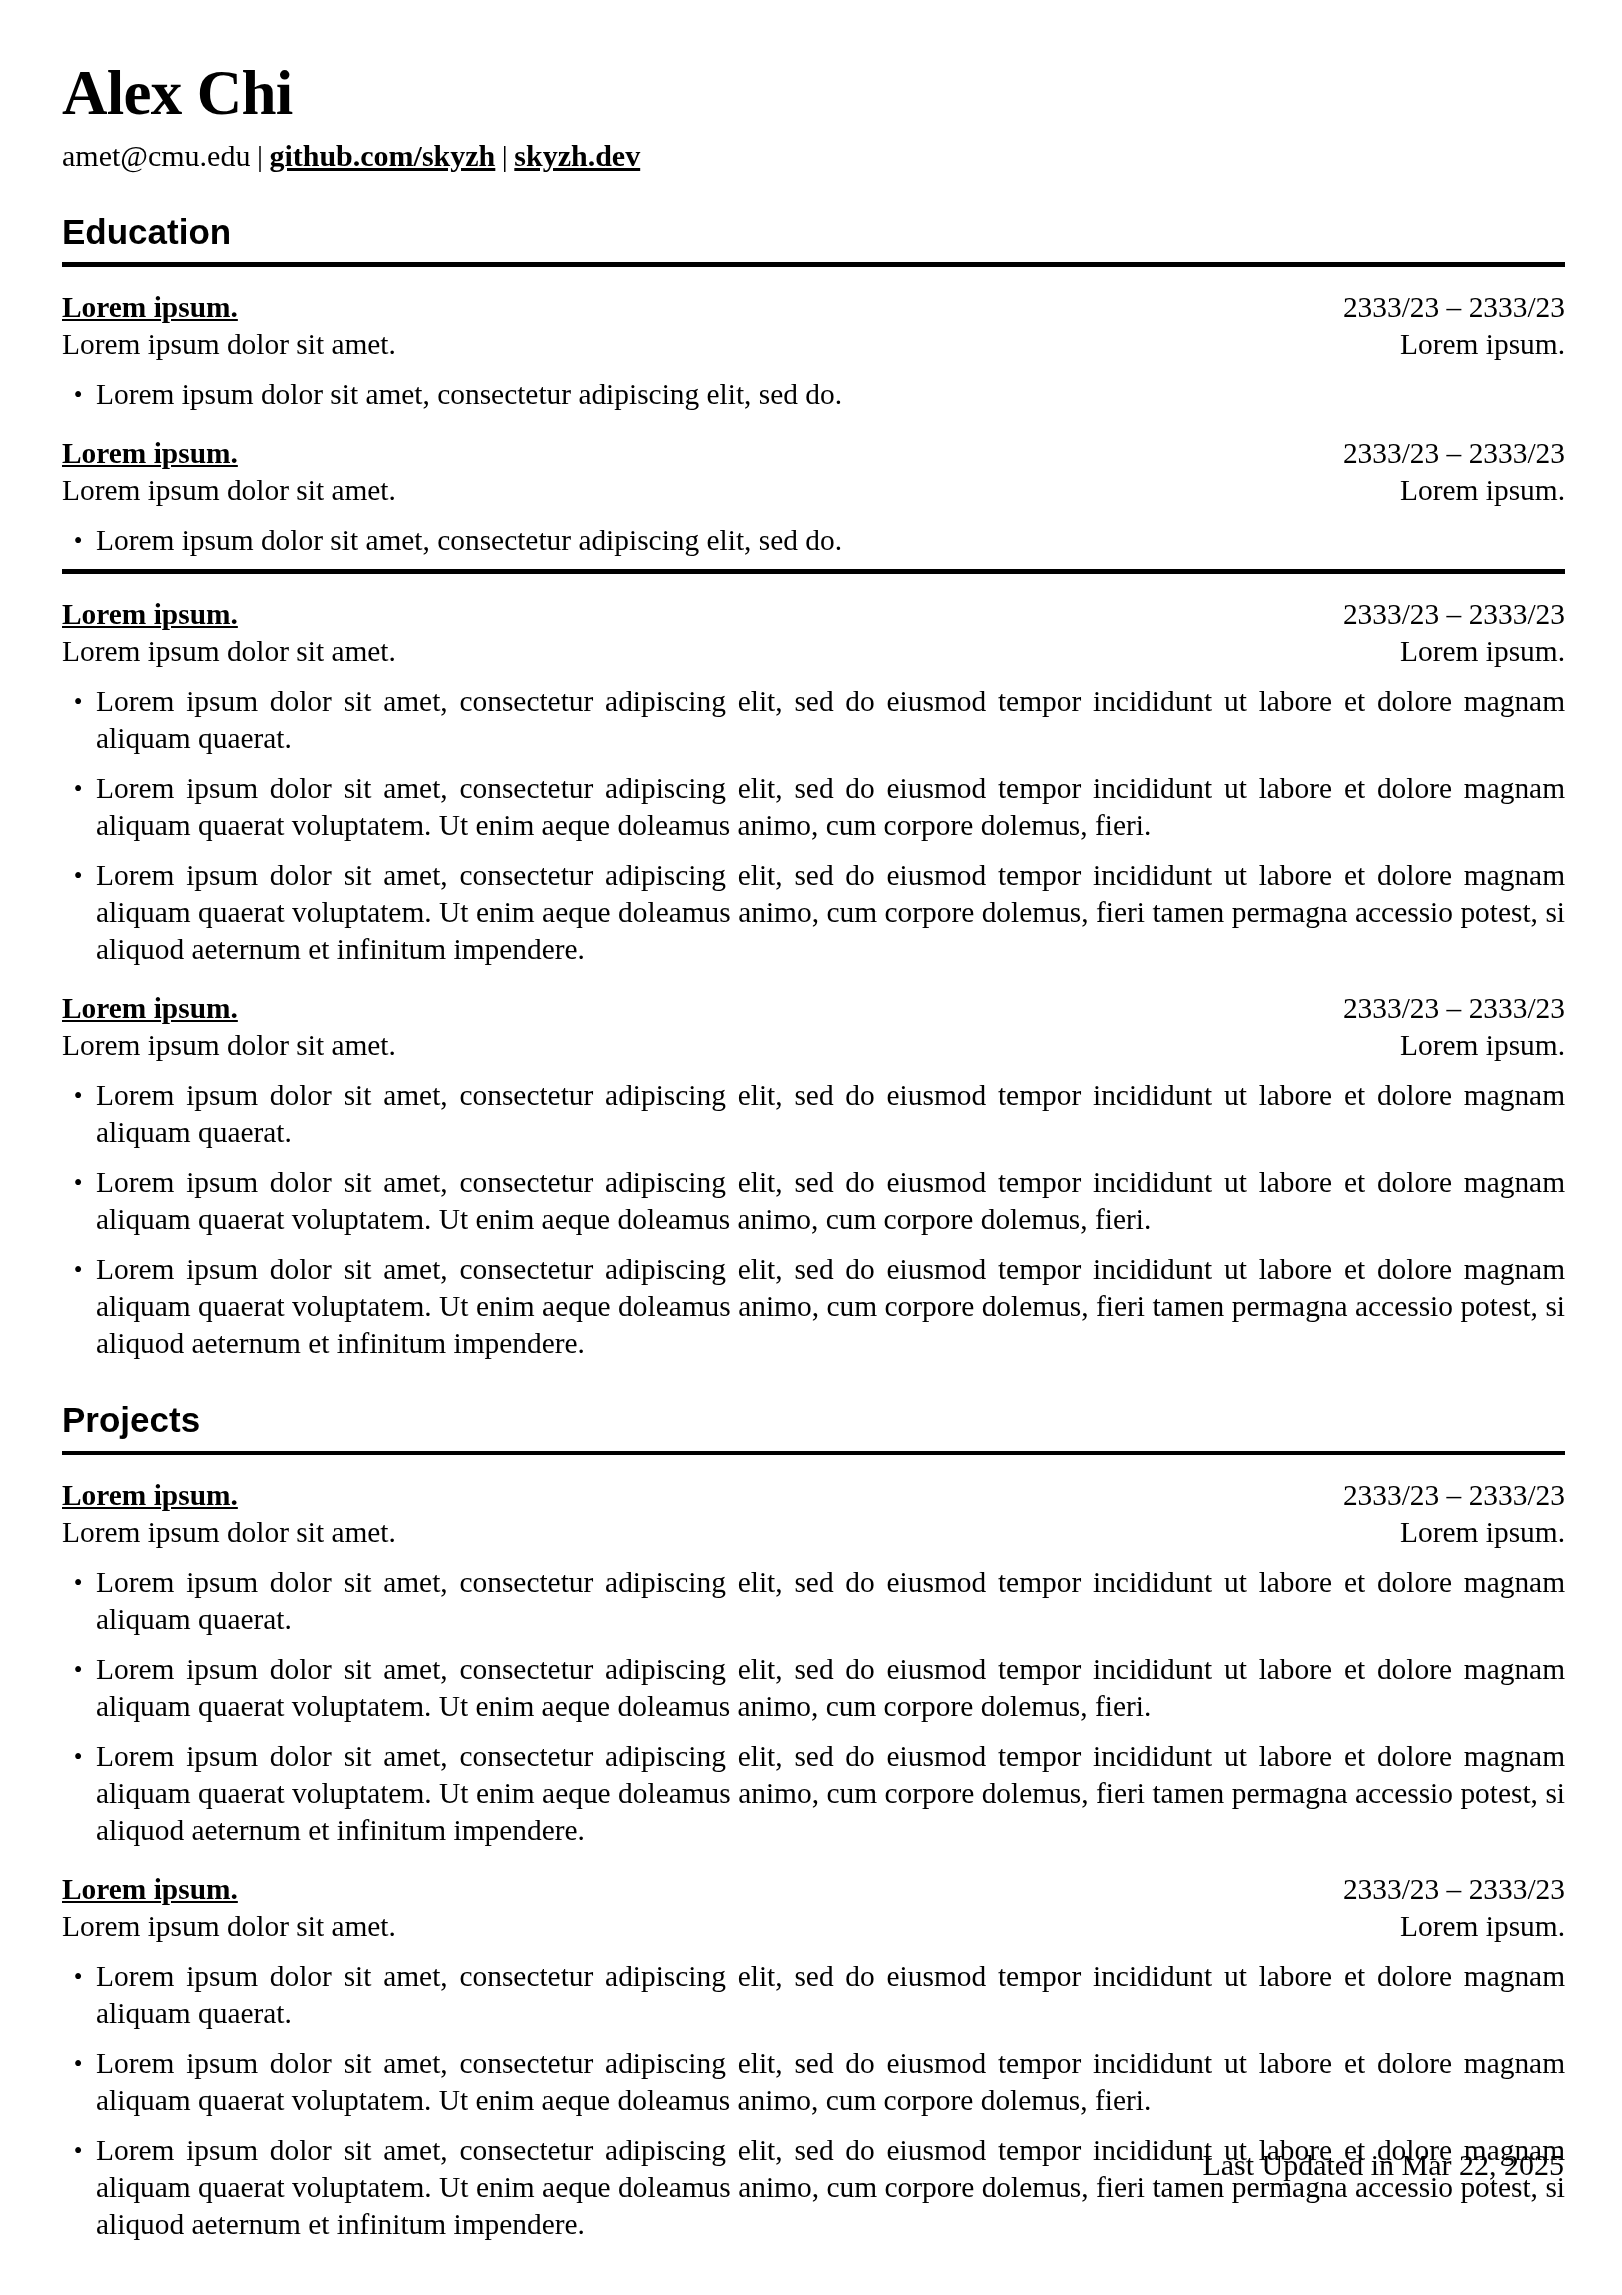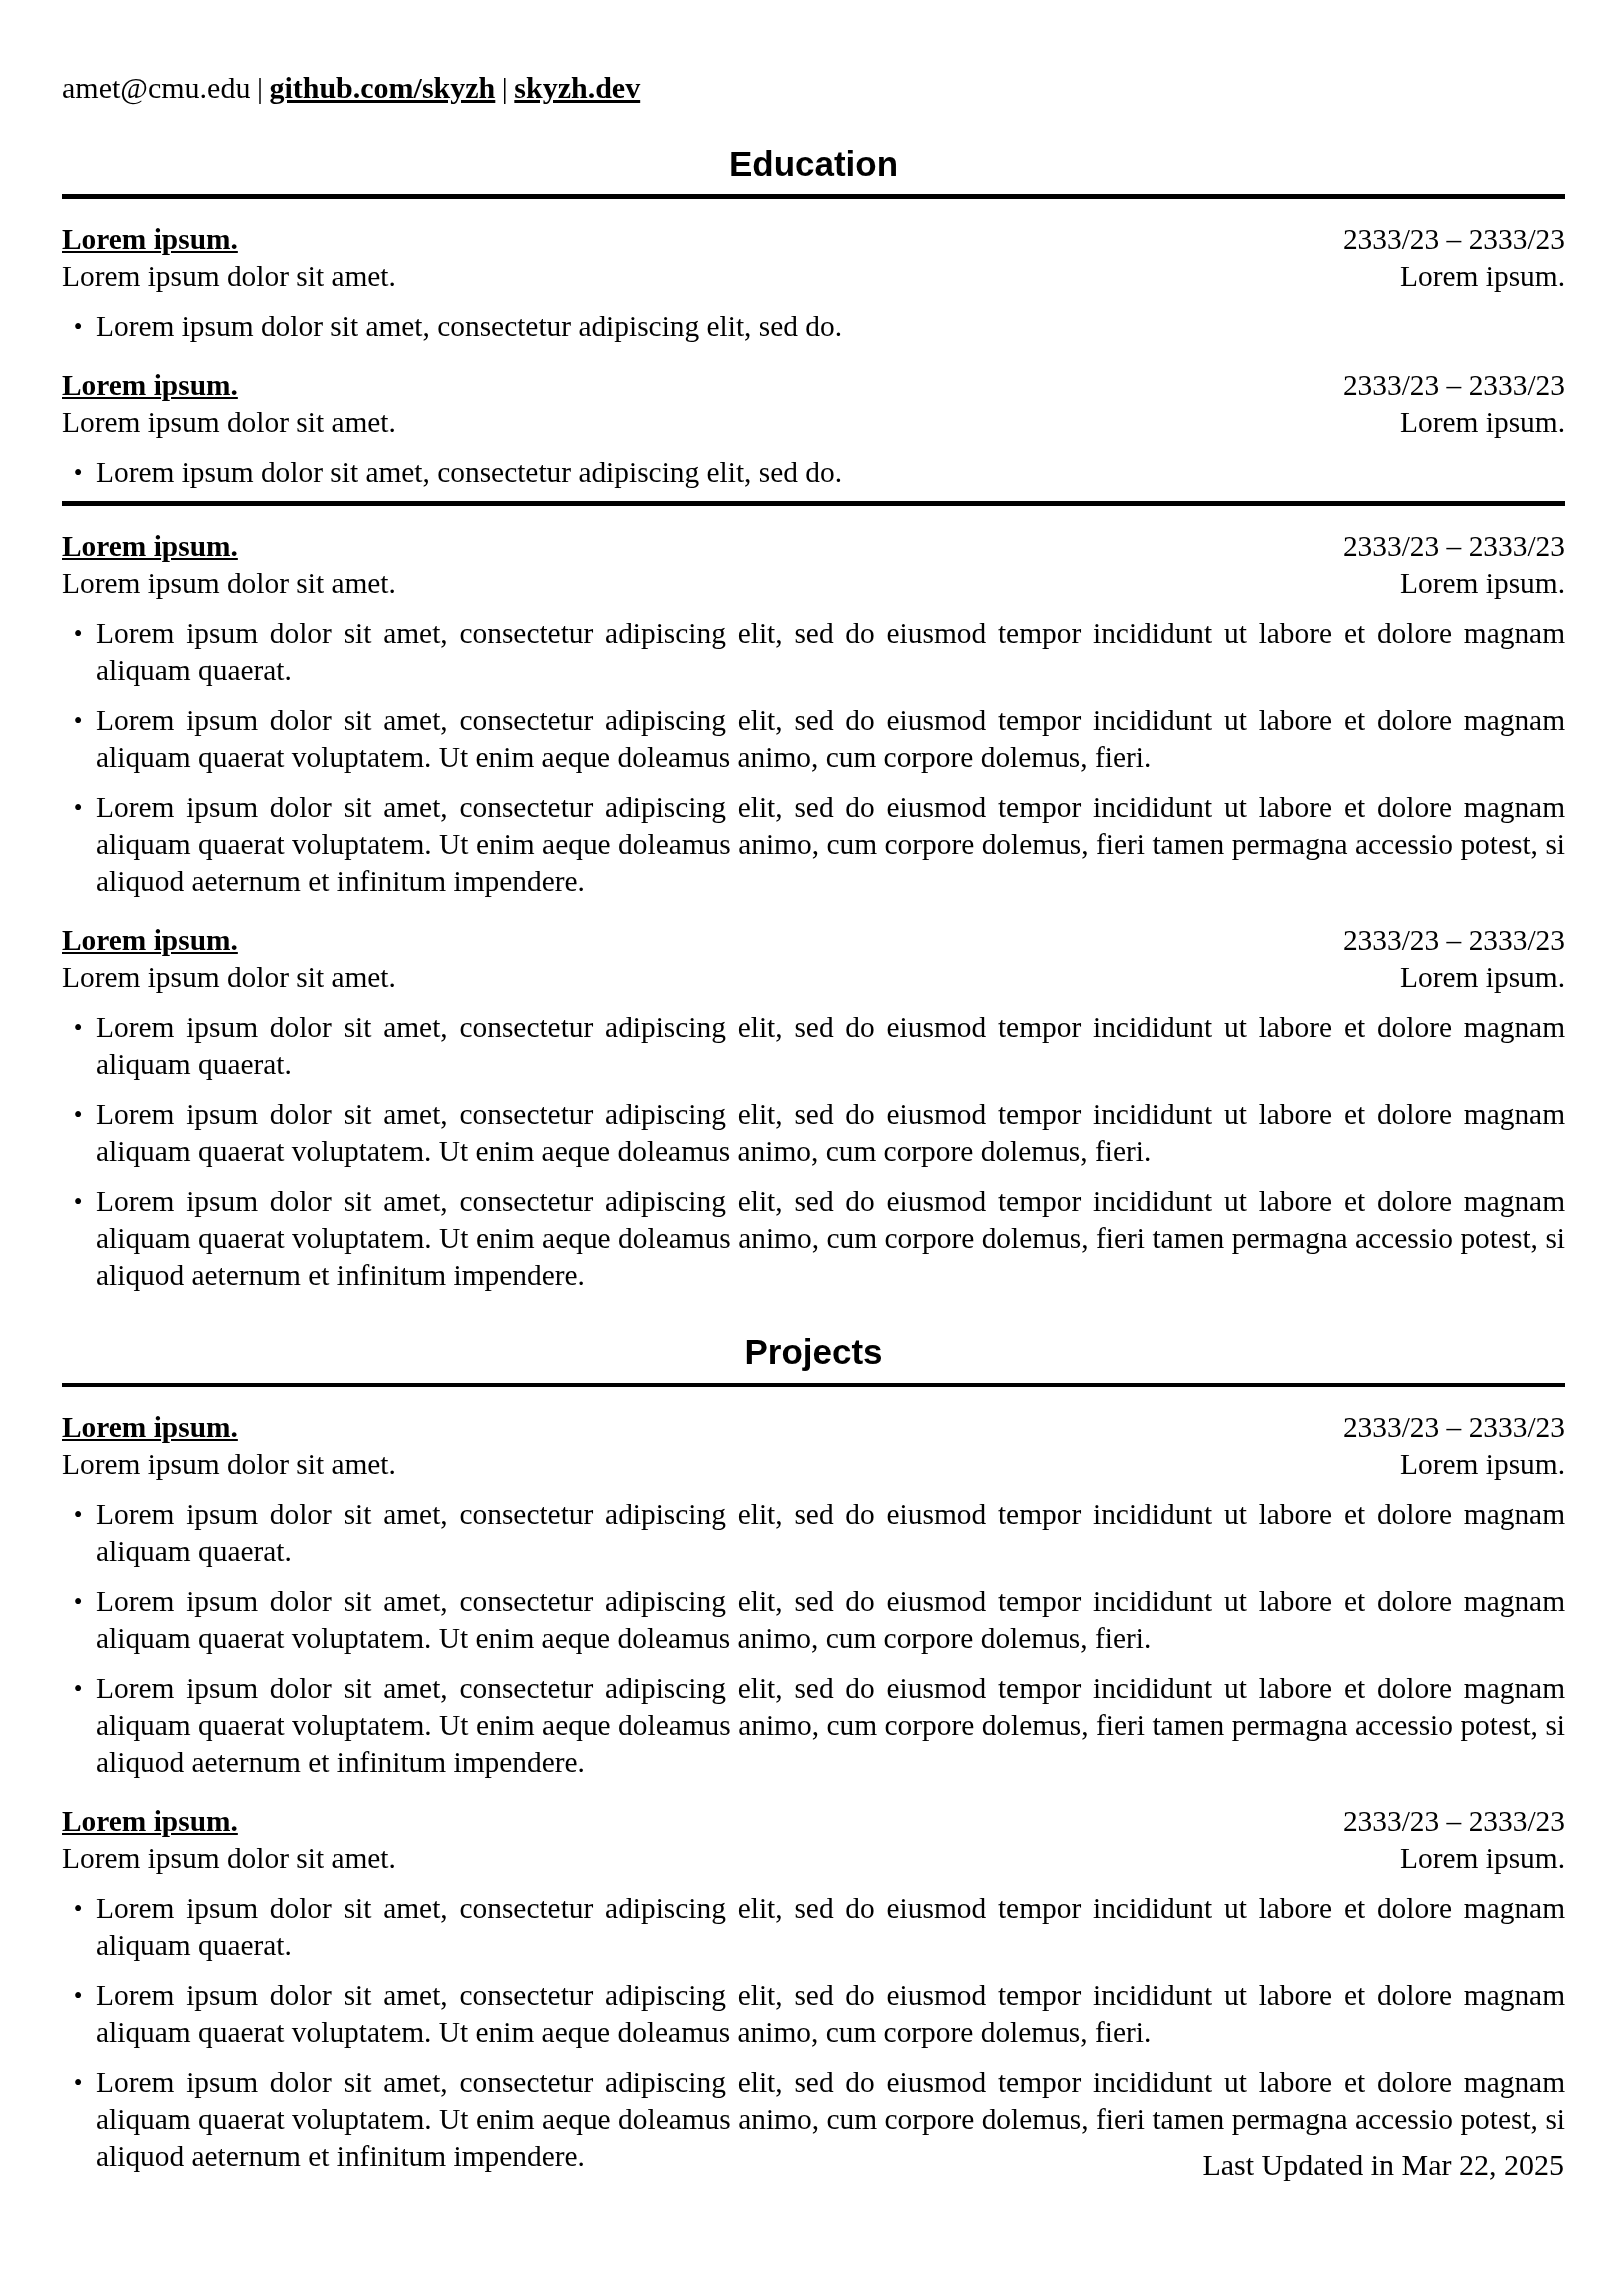--- a/index.html
+++ b/index.html
@@ -31,21 +31,20 @@
   }
   .contact-sep { padding: 0 6.5px; }
   .contact-link { text-decoration: underline; cursor: pointer; font-weight: bold; }
   .section { margin-top: 0; }
   .section-title {
     font-family: "Liberation Sans", sans-serif;
     font-weight: bold;
     font-size: 35px;
     line-height: 1.15;
     margin-top: 38px;
-    text-align: center;
   }
   .section-rule {
     height: 4.6px;
     background: #000000;
     margin-top: 10.5px;
     margin-bottom: 0;
   }
   .entry { margin-top: 22px; }
   .entry-row {
     display: flex;
@@ -86,20 +85,21 @@
     color: #000000;
     font-size: 30px;
   }
 </style>
 </head>
 <body>
 
 <div class="page-inner">
 
   <div>
+    <h1 class="name">Alex Chi</h1>
     <div class="contact-line">
       <span>amet@cmu.edu</span><span class="contact-sep">|</span><span class="contact-link">github.com/skyzh</span><span class="contact-sep">|</span><span class="contact-link">skyzh.dev</span>
     </div>
   </div>
 
   <div class="section">
     <div class="section-title">Education</div>
     <div class="section-rule"></div>
 
     <div class="entry">

